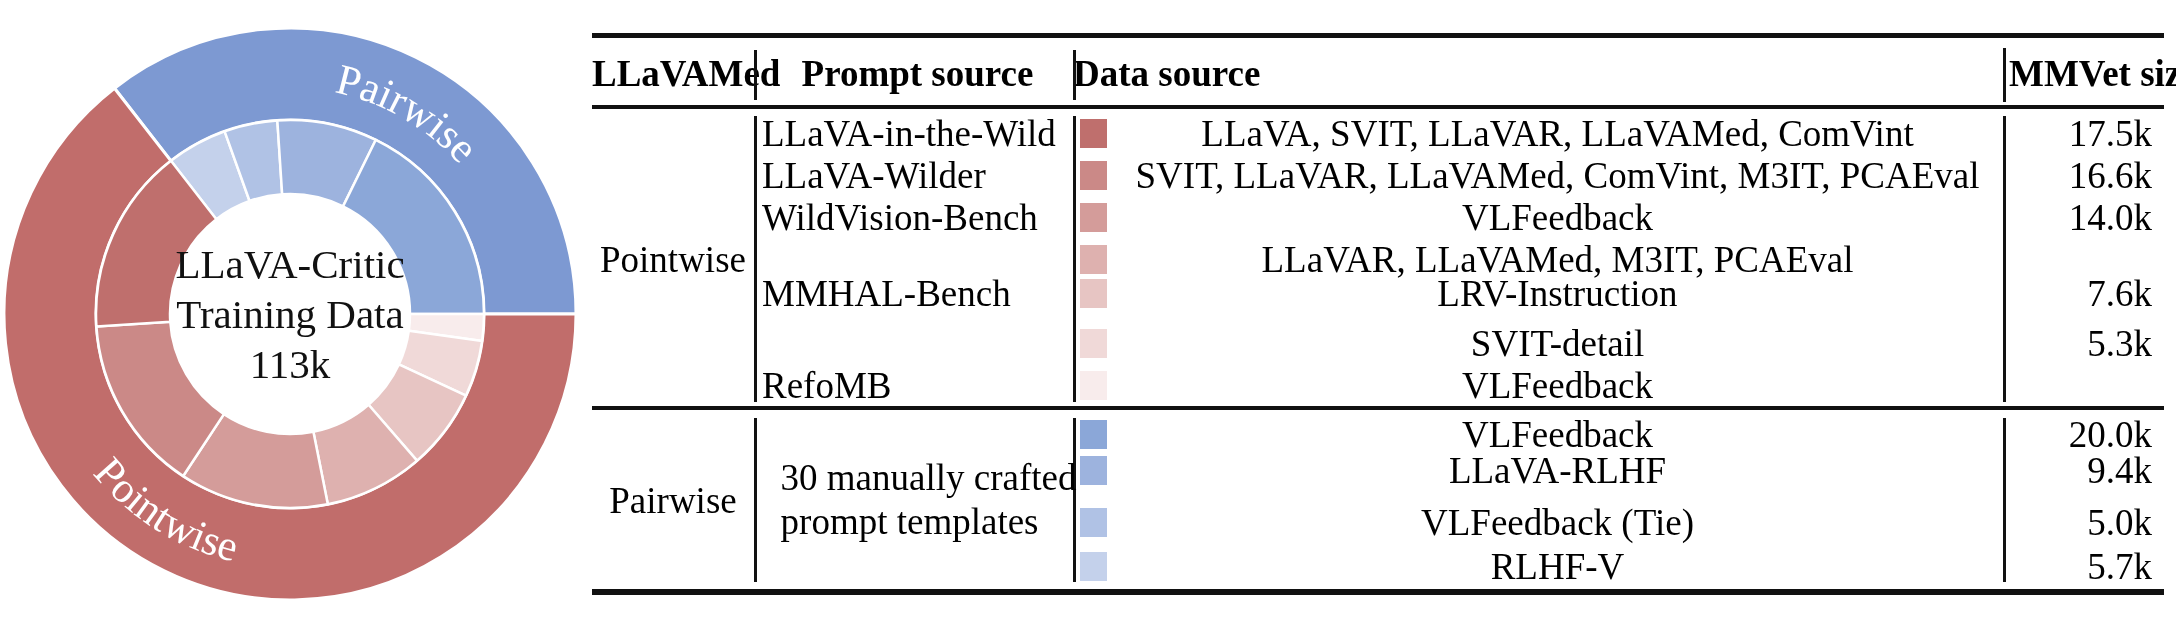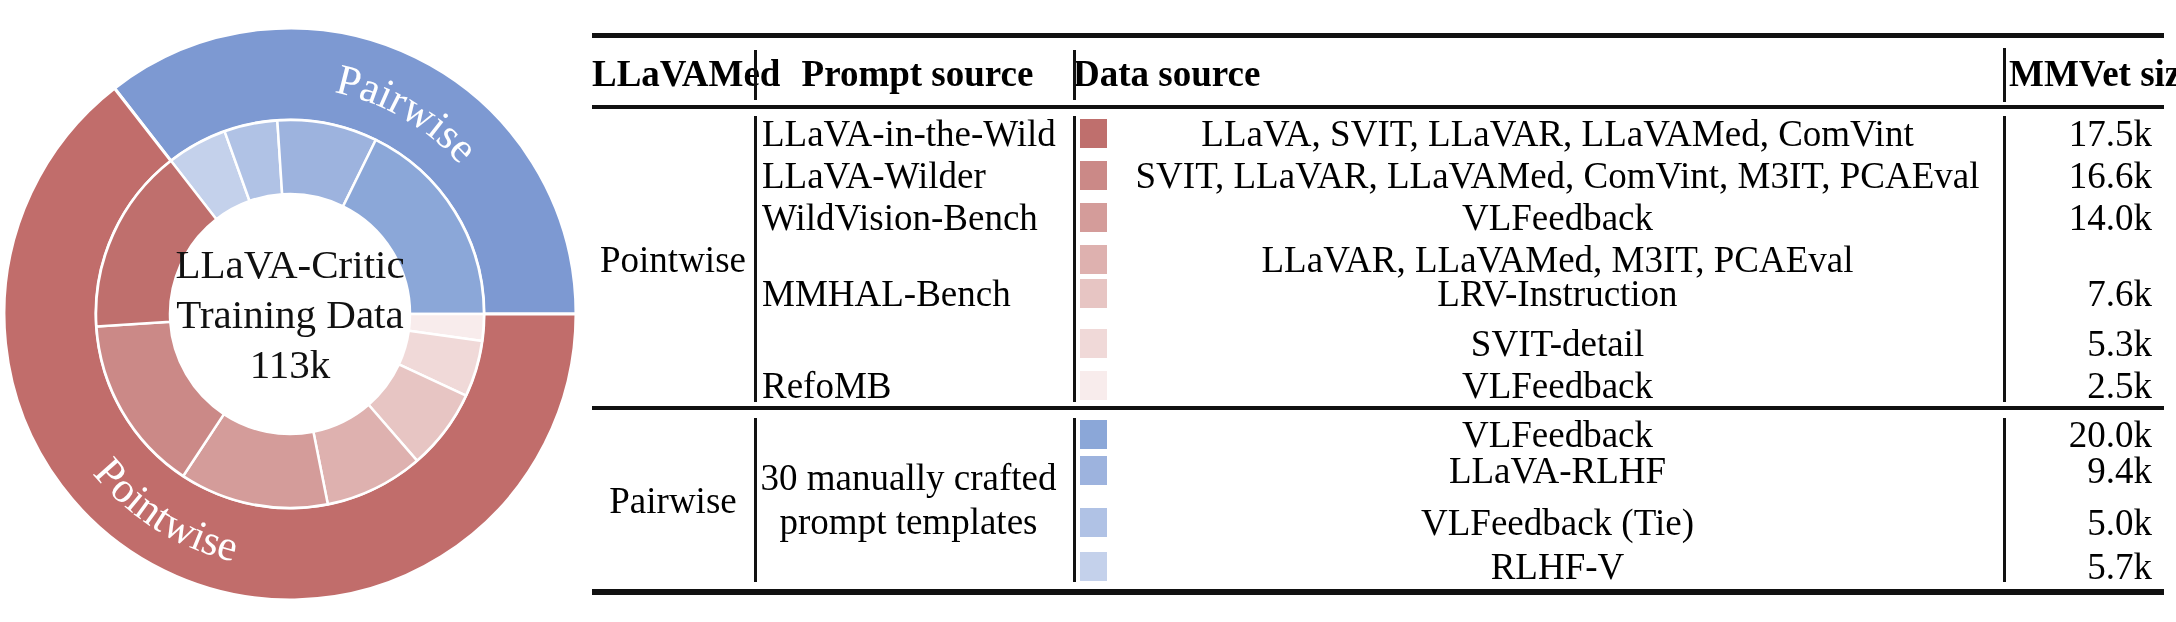--- a/index.html
+++ b/index.html
@@ -20,22 +20,22 @@
   .rule.r-bot{top:589px;height:6px;}
   .hcell{position:absolute;top:44px;height:60px;line-height:60px;font-weight:bold;font-size:37px;white-space:nowrap;}
   .h-setting{left:0;width:162px;text-align:center;}
   .h-prompt{left:170px;width:311px;text-align:center;}
   .h-source{left:481px;width:930px;text-align:left;}
   .h-size{left:1417px;width:150px;text-align:left;}
   .vsep{position:absolute;width:2.5px;background:#111;}
   .block{position:absolute;left:0;width:1572px;}
   .setting-cell{position:absolute;left:0;width:162px;display:flex;align-items:center;justify-content:center;
     font-size:37px;}
-  .prompt-block{position:absolute;left:160px;width:313px;display:flex;align-items:center;justify-content:center;
-    font-size:37px;text-align:center;white-space:pre-line;line-height:1.18;}
+  .prompt-block{position:absolute;left:180px;width:313px;display:flex;align-items:center;justify-content:center;
+    font-size:37px;text-align:left;white-space:pre-line;line-height:1.18;}
   .row{position:absolute;left:0;width:1572px;}
   .cell{position:absolute;top:0;height:100%;white-space:nowrap;font-size:37px;display:flex;align-items:center;}
   .c-prompt{left:170px;width:300px;justify-content:flex-start;}
   .c-swatch{left:488px;width:27px;}
   .swatch{width:27px;height:29px;}
   .c-source{left:520px;width:891px;justify-content:center;}
   .c-size{left:1417px;width:143px;justify-content:flex-end;}
 </style>
 </head>
 <body>
@@ -131,21 +131,20 @@
           </div>
           <div class="cell c-source">SVIT-detail</div>
           <div class="cell c-size">5.3k</div>
         </div>
         <div class="row" style="top: 252px; height: 42px;">
           <div class="cell c-prompt">RefoMB</div>
           <div class="cell c-swatch">
             <div class="swatch" style="background: rgb(248, 236, 236);"></div>
           </div>
           <div class="cell c-source">VLFeedback</div>
-          <div class="cell c-size">2.5k</div>
         </div>
       </div>
     <div class="block" id="block-1" style="top:412px;height:176px;">
         <div class="vsep" style="left: 162px; top: 6px; height: 164px;"></div>
         <div class="vsep" style="left: 481px; top: 6px; height: 164px;"></div>
         <div class="vsep" style="left: 1411px; top: 6px; height: 164px;"></div>
         <div class="setting-cell" style="top: 0px; height: 100%;">Pairwise</div>
         <div class="prompt-block" style="top: 0px; height: 100%;">30 manually crafted
 prompt templates</div>
         <div class="row" style="top: 0px; height: 44px;">

